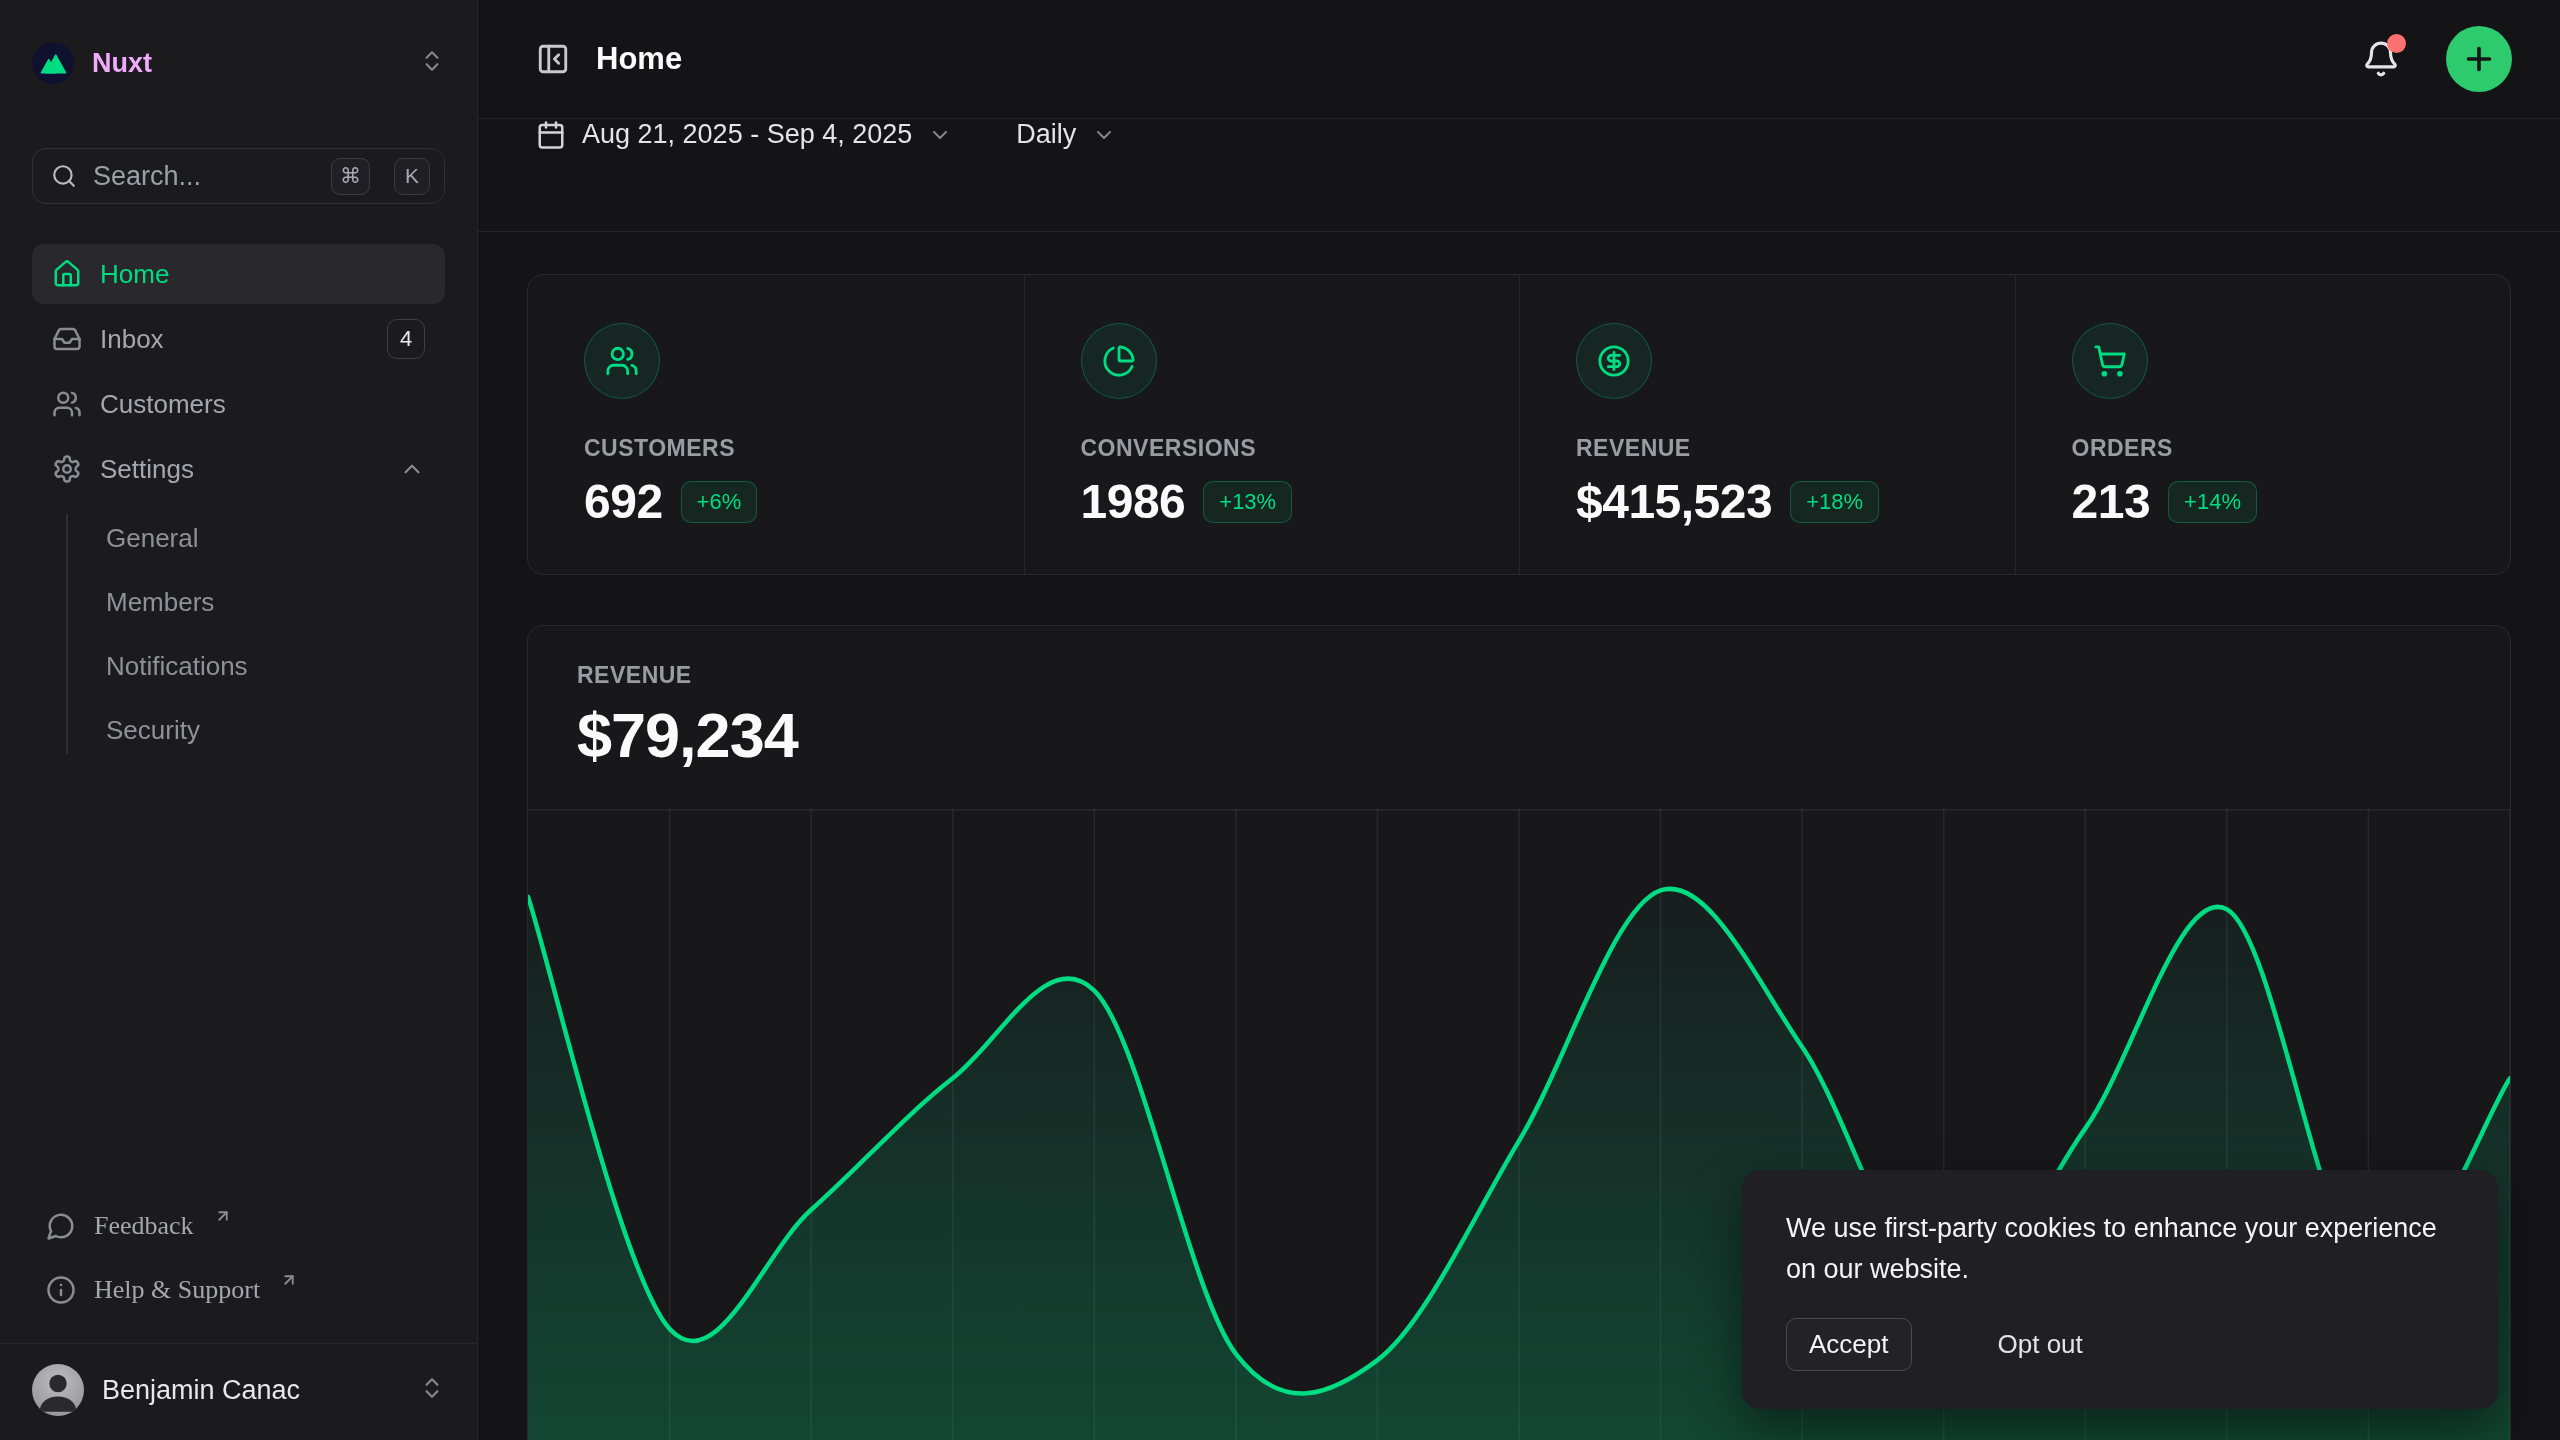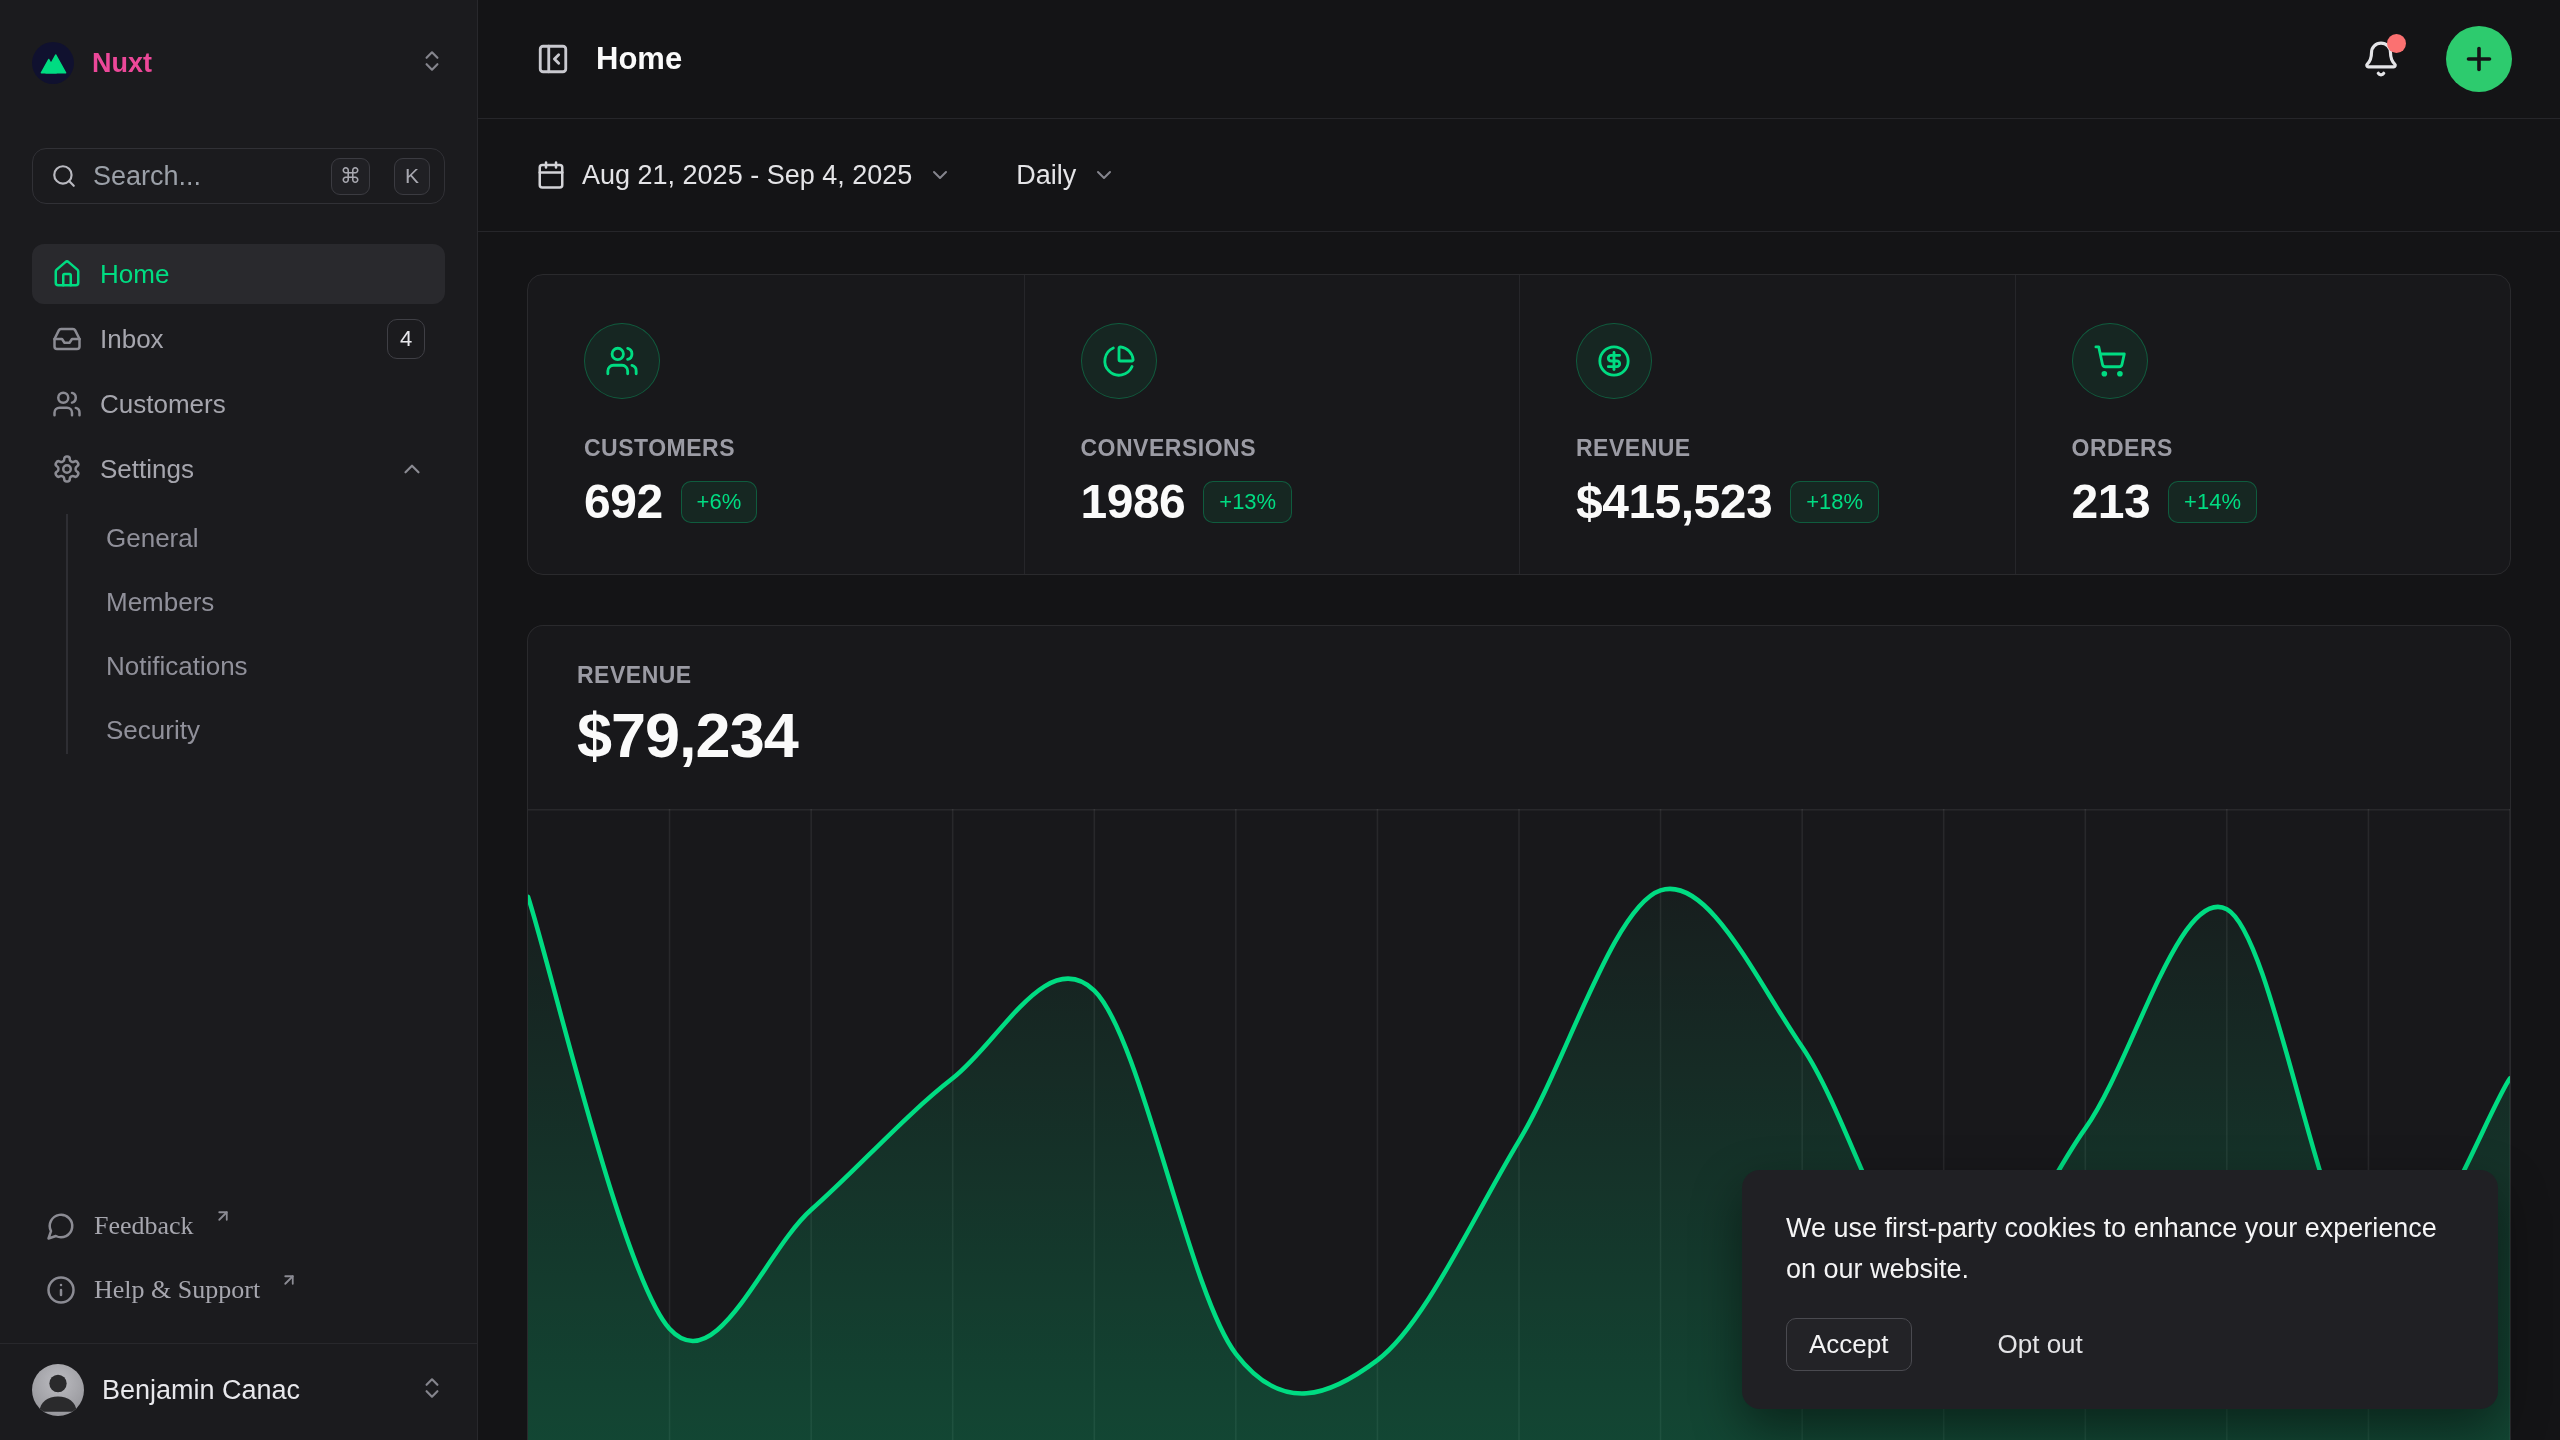--- a/index.html
+++ b/index.html
@@ -18,21 +18,21 @@
     background:#1b1b1e; border-right:1px solid #28282c;
     display:flex; flex-direction:column;
   }
   .brand-row {
     display:flex; align-items:center; gap:18px;
     padding:42px 32px 0 32px;
   }
   .brand-logo { width:42px; height:42px; border-radius:50%; background:#10112f;
     display:flex; align-items:center; justify-content:center; }
   .brand-logo svg { width:30px; height:30px; }
-  .brand-name { font-size:27px; font-weight:600; color:#ec4899; }
+  .brand-name { font-size:27px; font-weight:600; color:#f0abfc; }
   .brand-caret { margin-left:auto; color:#85858d; }
   .icon-24 { width:26px; height:26px; stroke:currentColor; fill:none;
     stroke-width:2; stroke-linecap:round; stroke-linejoin:round; }
   .icon-30 { width:30px; height:30px; stroke:currentColor; fill:none;
     stroke-width:2; stroke-linecap:round; stroke-linejoin:round; }
   .icon-34 { width:34px; height:34px; stroke:currentColor; fill:none;
     stroke-width:2; stroke-linecap:round; stroke-linejoin:round; }
 
   .search-box {
     margin:64px 32px 0 32px; height:56px;
@@ -120,21 +120,21 @@
   .add-btn {
     width:66px; height:66px; border-radius:50%; background:#2dcb6e;
     display:flex; align-items:center; justify-content:center;
     border:none; cursor:pointer;
   }
   .add-btn svg { width:36px; height:36px; stroke:#151517; stroke-width:2.4;
     fill:none; stroke-linecap:round; }
 
   .toolbar {
     height:113px; border-bottom:1px solid #26262a;
-    display:flex; align-items:center; padding:0 58px; gap:64px;
+    display:flex; align-items:flex-start; padding:0 58px; gap:64px;
   }
   .range-btn, .period-btn {
     display:flex; align-items:center; gap:16px; cursor:pointer;
     color:#e4e4e7; font-size:27px; font-weight:500;
   }
   .cal-ic { color:#d4d4d8; display:flex; }
   .dd-caret { color:#85858d; display:flex; }
   .dd-caret svg { width:24px; height:24px; }
 
   .content { padding:42px 49px 0 49px; flex:1; min-height:0; display:flex; flex-direction:column; }

